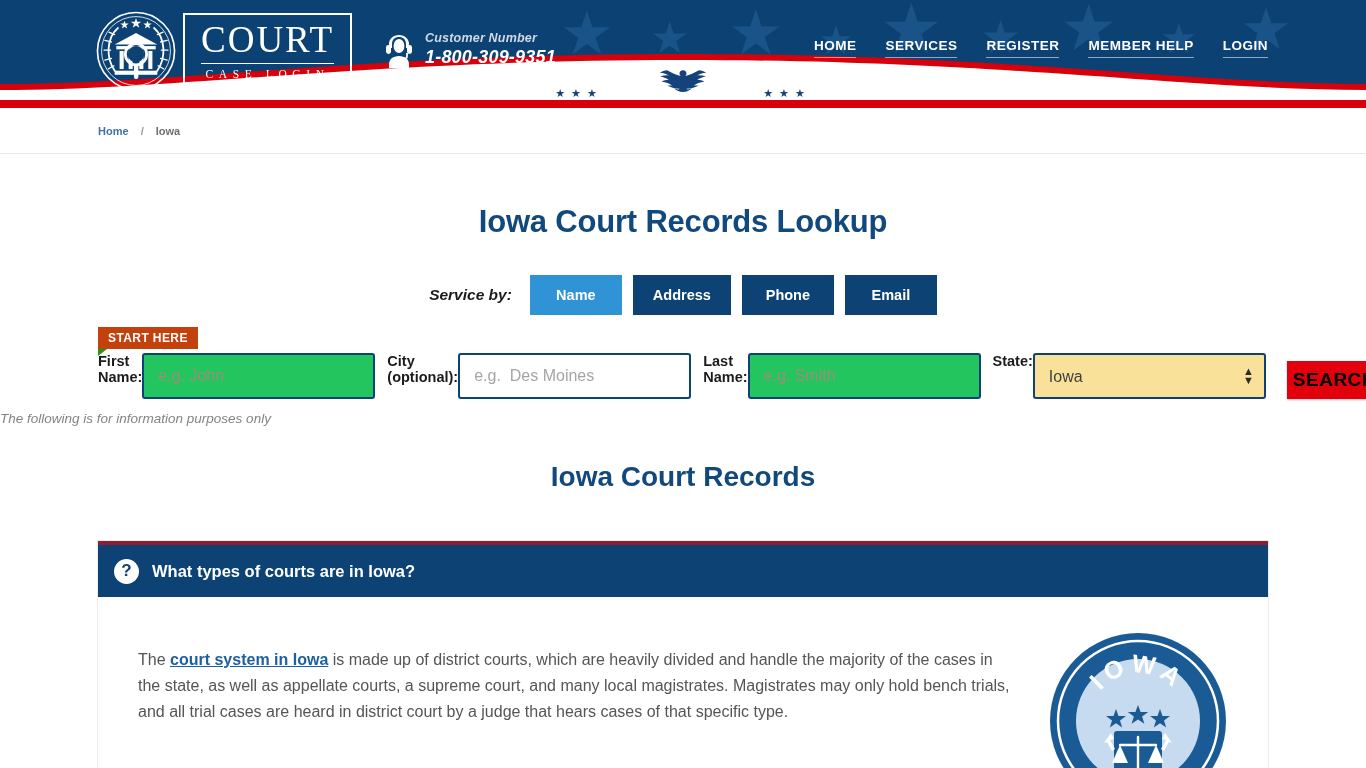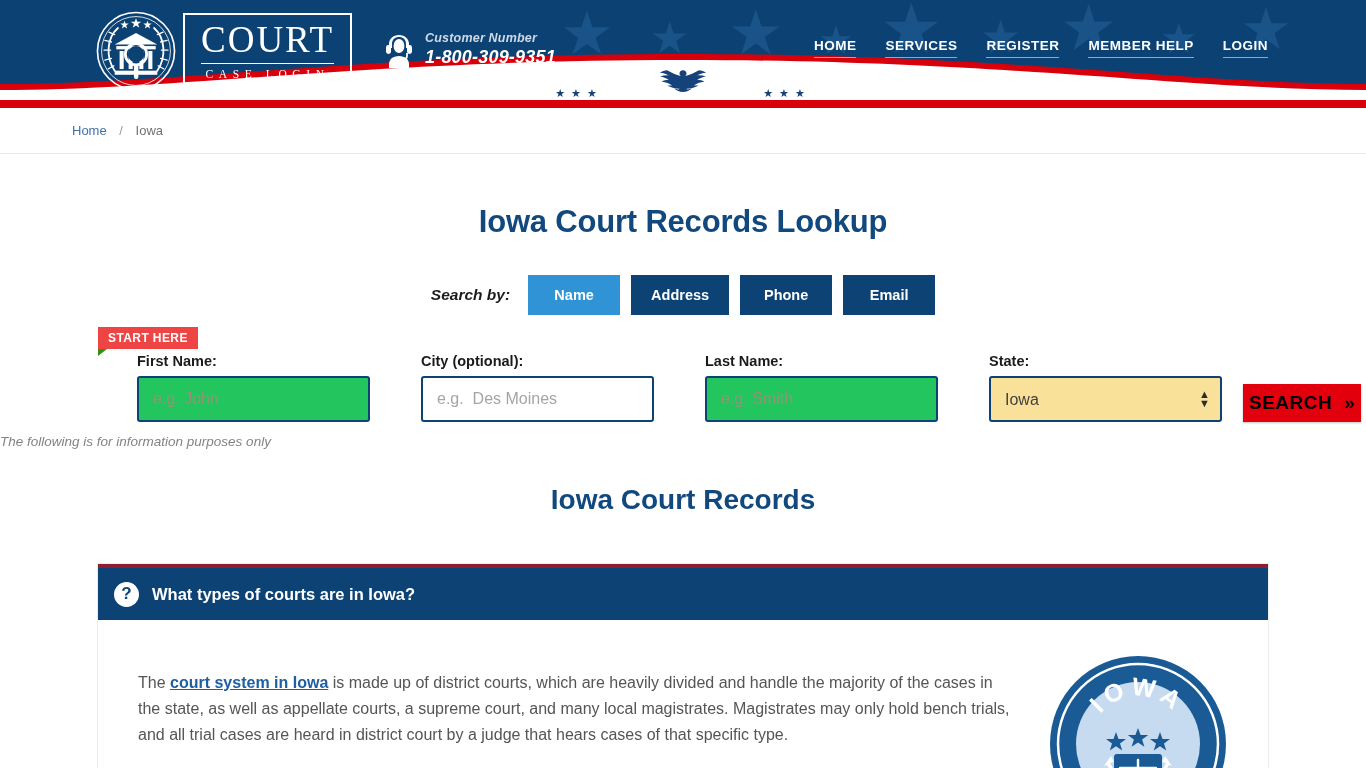--- a/index.html
+++ b/index.html
@@ -141,23 +141,24 @@
 
   
   .breadcrumb-bar {
     width: 1366px;
     height: 46px;
     background: #ffffff;
     border-bottom: 1px solid #e8e8e8;
     display: flex; align-items: center;
   }
   .breadcrumb {
-    margin-left: 72px;
-    font-size: 13px;
+    margin-left: 98px;
+    font-size: 11px;
     color: #707070;
+    font-weight: bold;
   }
   .breadcrumb a { color: #3f72a8; text-decoration: none; }
   .breadcrumb .sep { color: #9a9a9a; margin: 0 9px; }
 
   
   .main { width: 1366px; background: #ffffff; }
 
   .page-title {
     text-align: center;
     color: #11497f;
@@ -200,42 +201,42 @@
   
   .form-zone {
     position: relative;
     width: 1170px;
     margin: 0 auto;
     margin-top: 12px;
   }
   .start-here {
     position: absolute;
     left: 0; top: 0;
-    background: #ef4444;
+    background: #c2410c;
     color: #ffffff;
     font-size: 12px;
     font-weight: bold;
     letter-spacing: .4px;
     padding: 4px 10px 4px 10px;
   }
   .start-here:after {
     content: "";
     position: absolute;
     left: 0; bottom: -7px;
     border-left: 9px solid #2e9410;
     border-bottom: 7px solid transparent;
   }
 
   .fields-row {
     display: flex;
     align-items: flex-end;
     gap: 12px;
     padding-top: 26px;
   }
-  .field { display: flex; flex-direction: column; margin-left: 39px; }
+  .field { display: flex; flex-direction: row; }
   .field-label {
     color: #1b1b1b;
     font-size: 14.5px;
     font-weight: bold;
     margin-bottom: 7px;
   }
   .field input,
   .field select {
     height: 46px;
     border: 2px solid #0d4274;
@@ -465,21 +466,21 @@
     <span class="sep">/</span>
     <span>Iowa</span>
   </div>
 </div>
 
 <div class="main">
 
   <h1 class="page-title">Iowa Court Records Lookup</h1>
 
   <div class="searchby-row">
-    <span class="searchby-label">Search by:</span>
+    <span class="searchby-label">Service by:</span>
     <button class="tab-btn active">Name</button>
     <button class="tab-btn">Address</button>
     <button class="tab-btn">Phone</button>
     <button class="tab-btn">Email</button>
   </div>
 
   <div class="form-zone">
     <div class="start-here">START HERE</div>
 
     <div class="fields-row">

